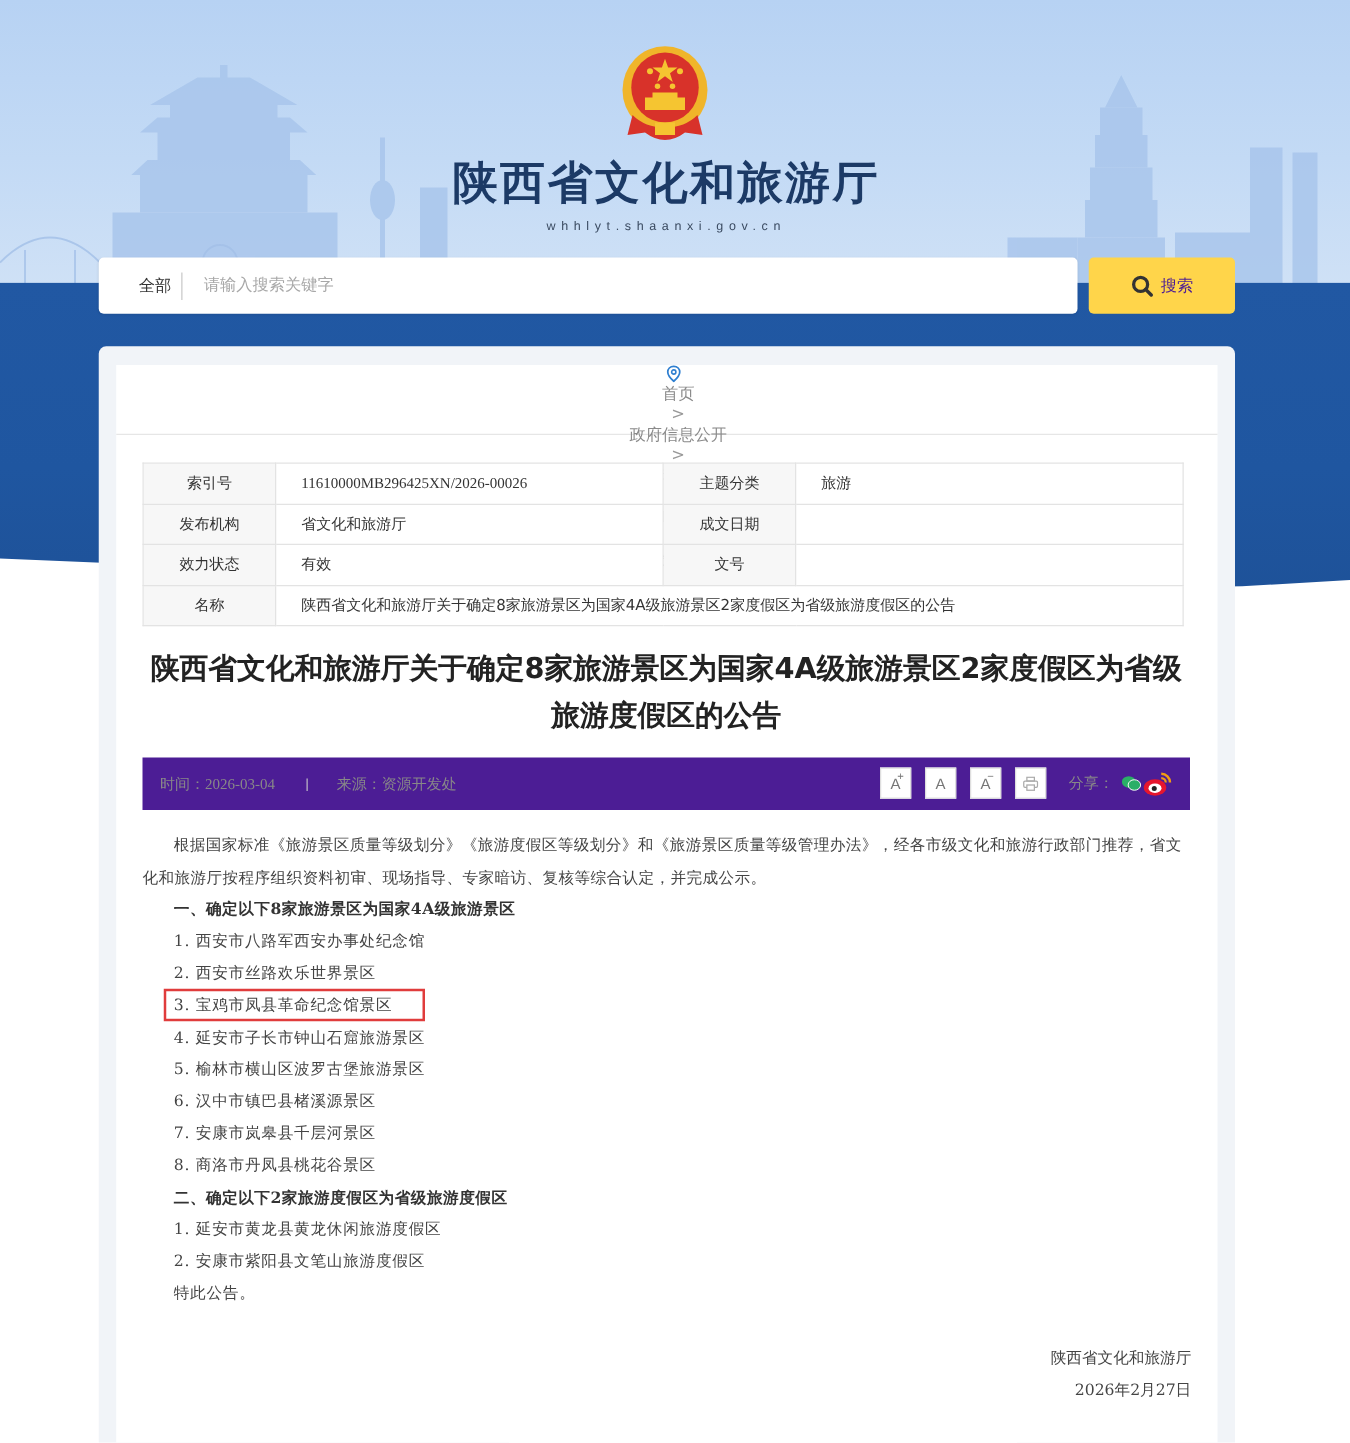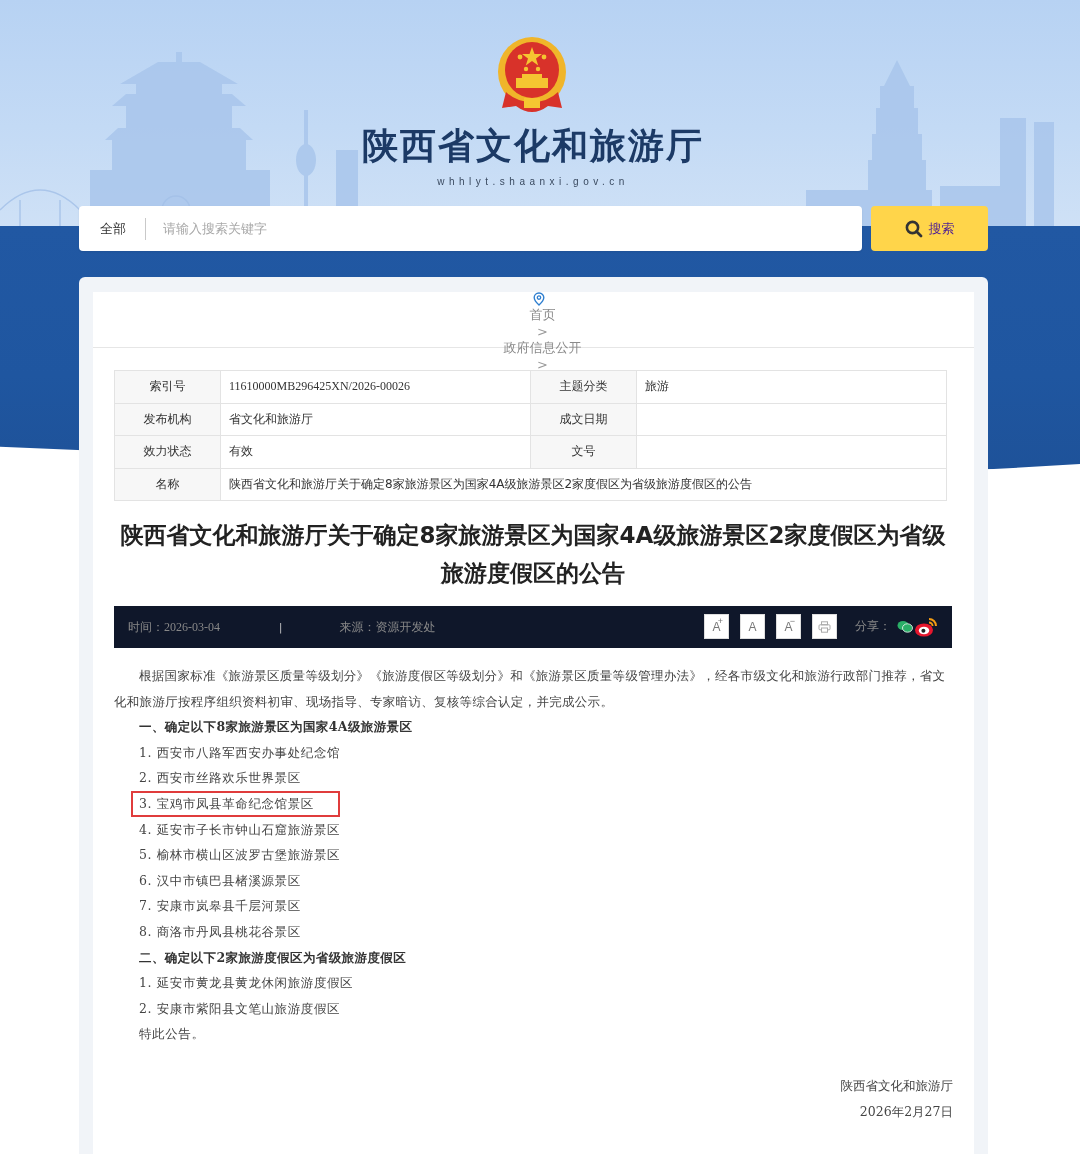--- a/index.html
+++ b/index.html
@@ -30,21 +30,21 @@
     font-family: "Liberation Sans", sans-serif; font-size: 10px; color: #3a4a60;
     letter-spacing: 4.5px;
   }
 
   
   .search-box {
     position: absolute; left: 79px; top: 206px; width: 783px; height: 45px;
     background: #ffffff; border-radius: 4px; display: flex; align-items: center;
     box-shadow: 0 1px 2px rgba(0,0,0,0.08);
   }
-  .search-scope { font-size: 13px; color: #333; padding-left: 21px; width: 66px; }
+  .search-scope { font-size: 13px; color: #333; padding-left: 32px; width: 66px; }
   .search-sep { width: 1px; height: 22px; background: #c9c9c9; }
   .search-input {
     flex: 1; height: 100%; border: none; outline: none; background: transparent;
     padding-left: 17px; font-size: 13px; color: #333;
     font-family: "DejaVu Sans", sans-serif;
   }
   .search-input::placeholder { color: #a8a8a8; }
   .search-btn {
     position: absolute; left: 871px; top: 206px; width: 117px; height: 45px;
     background: #ffd54a; border-radius: 4px; border: none; display: flex;
@@ -70,34 +70,34 @@
   .breadcrumb a { color: #8a8a8a; text-decoration: none; }
   .breadcrumb .sep { color: #999; margin: 0 1px; }
   .breadcrumb .current { color: #000000; }
 
   
   .meta-table {
     position: absolute; left: 21px; top: 78px; width: 833px;
     border-collapse: collapse; font-size: 12px; color: #333;
   }
   .meta-table td {
-    border: 1px solid #e3e3e3; height: 32.5px; padding: 0 8px;
+    border: 1px solid #e3e3e3; height: 32.5px; padding: 0 20px;
   }
   .meta-table td.lbl { background: #f7f7f7; text-align: center; width: 106px; }
   .meta-table td.val { background: #ffffff; }
   .meta-table td.val-num { font-family: "Liberation Serif", serif; font-size: 12px; }
 
   .article-title {
     position: absolute; left: 20px; top: 224px; width: 840px; text-align: center;
     font-weight: bold; font-size: 23px; line-height: 38px; color: #222;
   }
 
   .info-bar {
     position: absolute; left: 21px; top: 314px; width: 838px; height: 42px;
-    background: #0f172a; display: flex; align-items: center; font-size: 12px; color: #888; gap: 35px;
+    background: #4c1d95; display: flex; align-items: center; font-size: 12px; color: #888;
   }
   .info-bar .time { padding-left: 14px; }
   .info-bar .divider { margin: 0 22px 0 24px; color: #ccc; font-size: 10px; }
   .info-bar .num { font-family: "Liberation Serif", serif; }
   .tools { position: absolute; right: 14px; top: 8px; display: flex; align-items: center; }
   .tool-btn {
     width: 25px; height: 25px; border: 1px solid #dedede; background: #fff;
     margin-left: 11px; display: flex; align-items: center; justify-content: center;
     font-family: "Liberation Sans", sans-serif; font-size: 12px; color: #777;
     position: relative; cursor: pointer;

